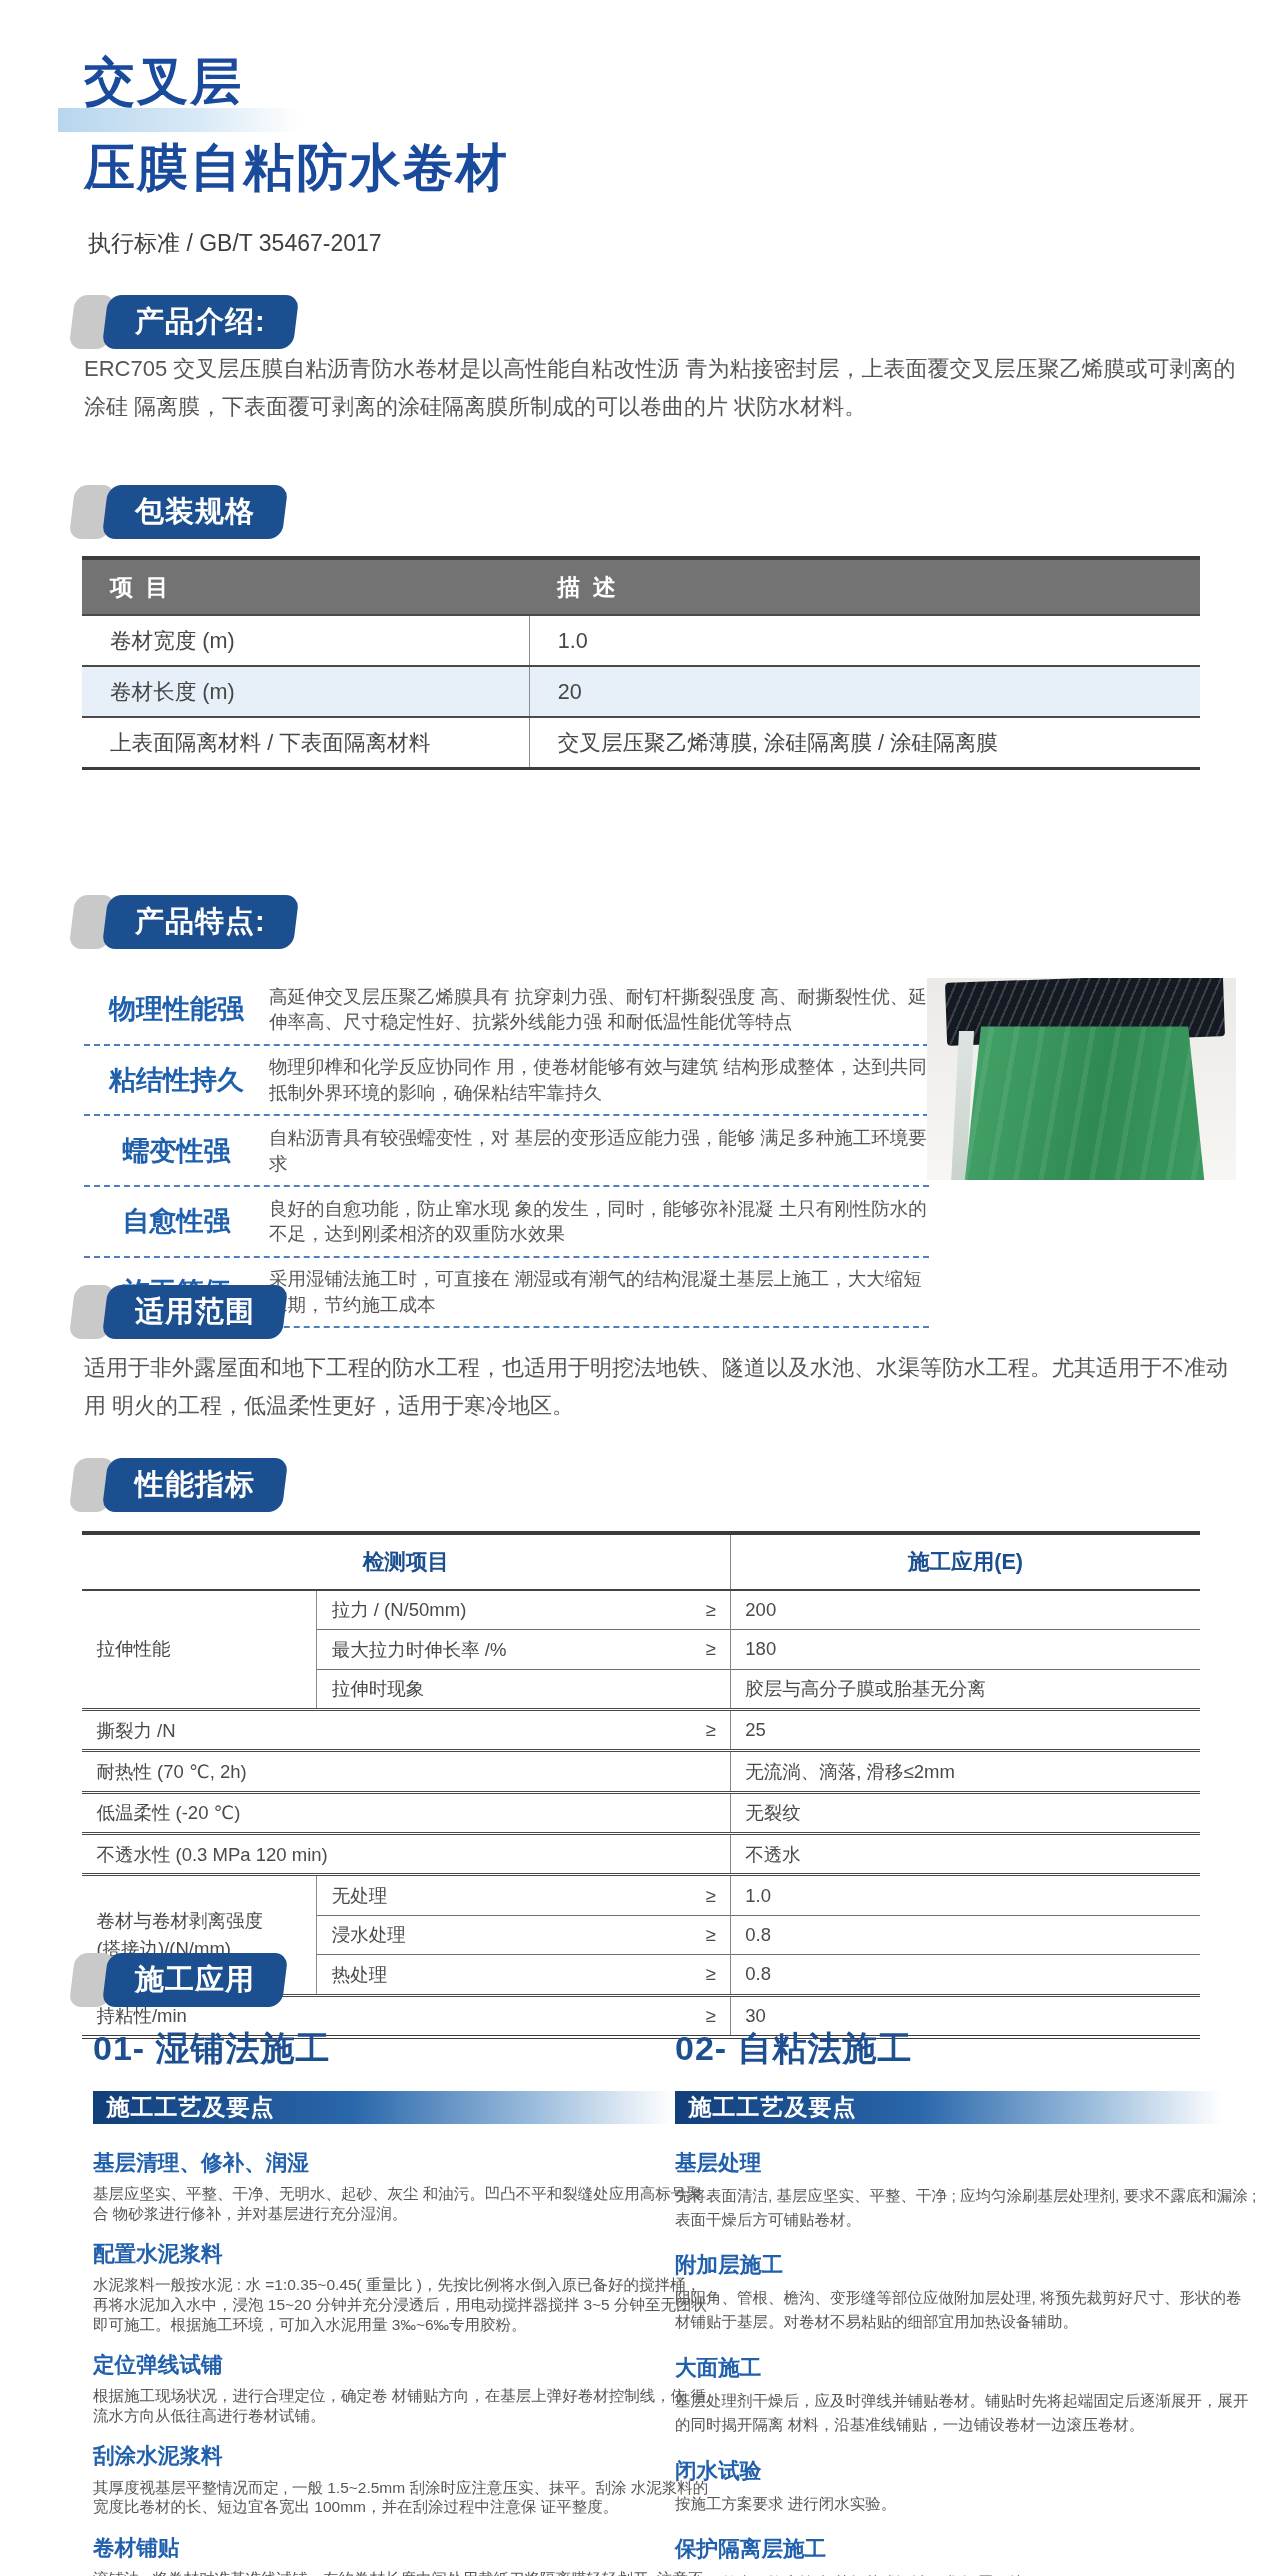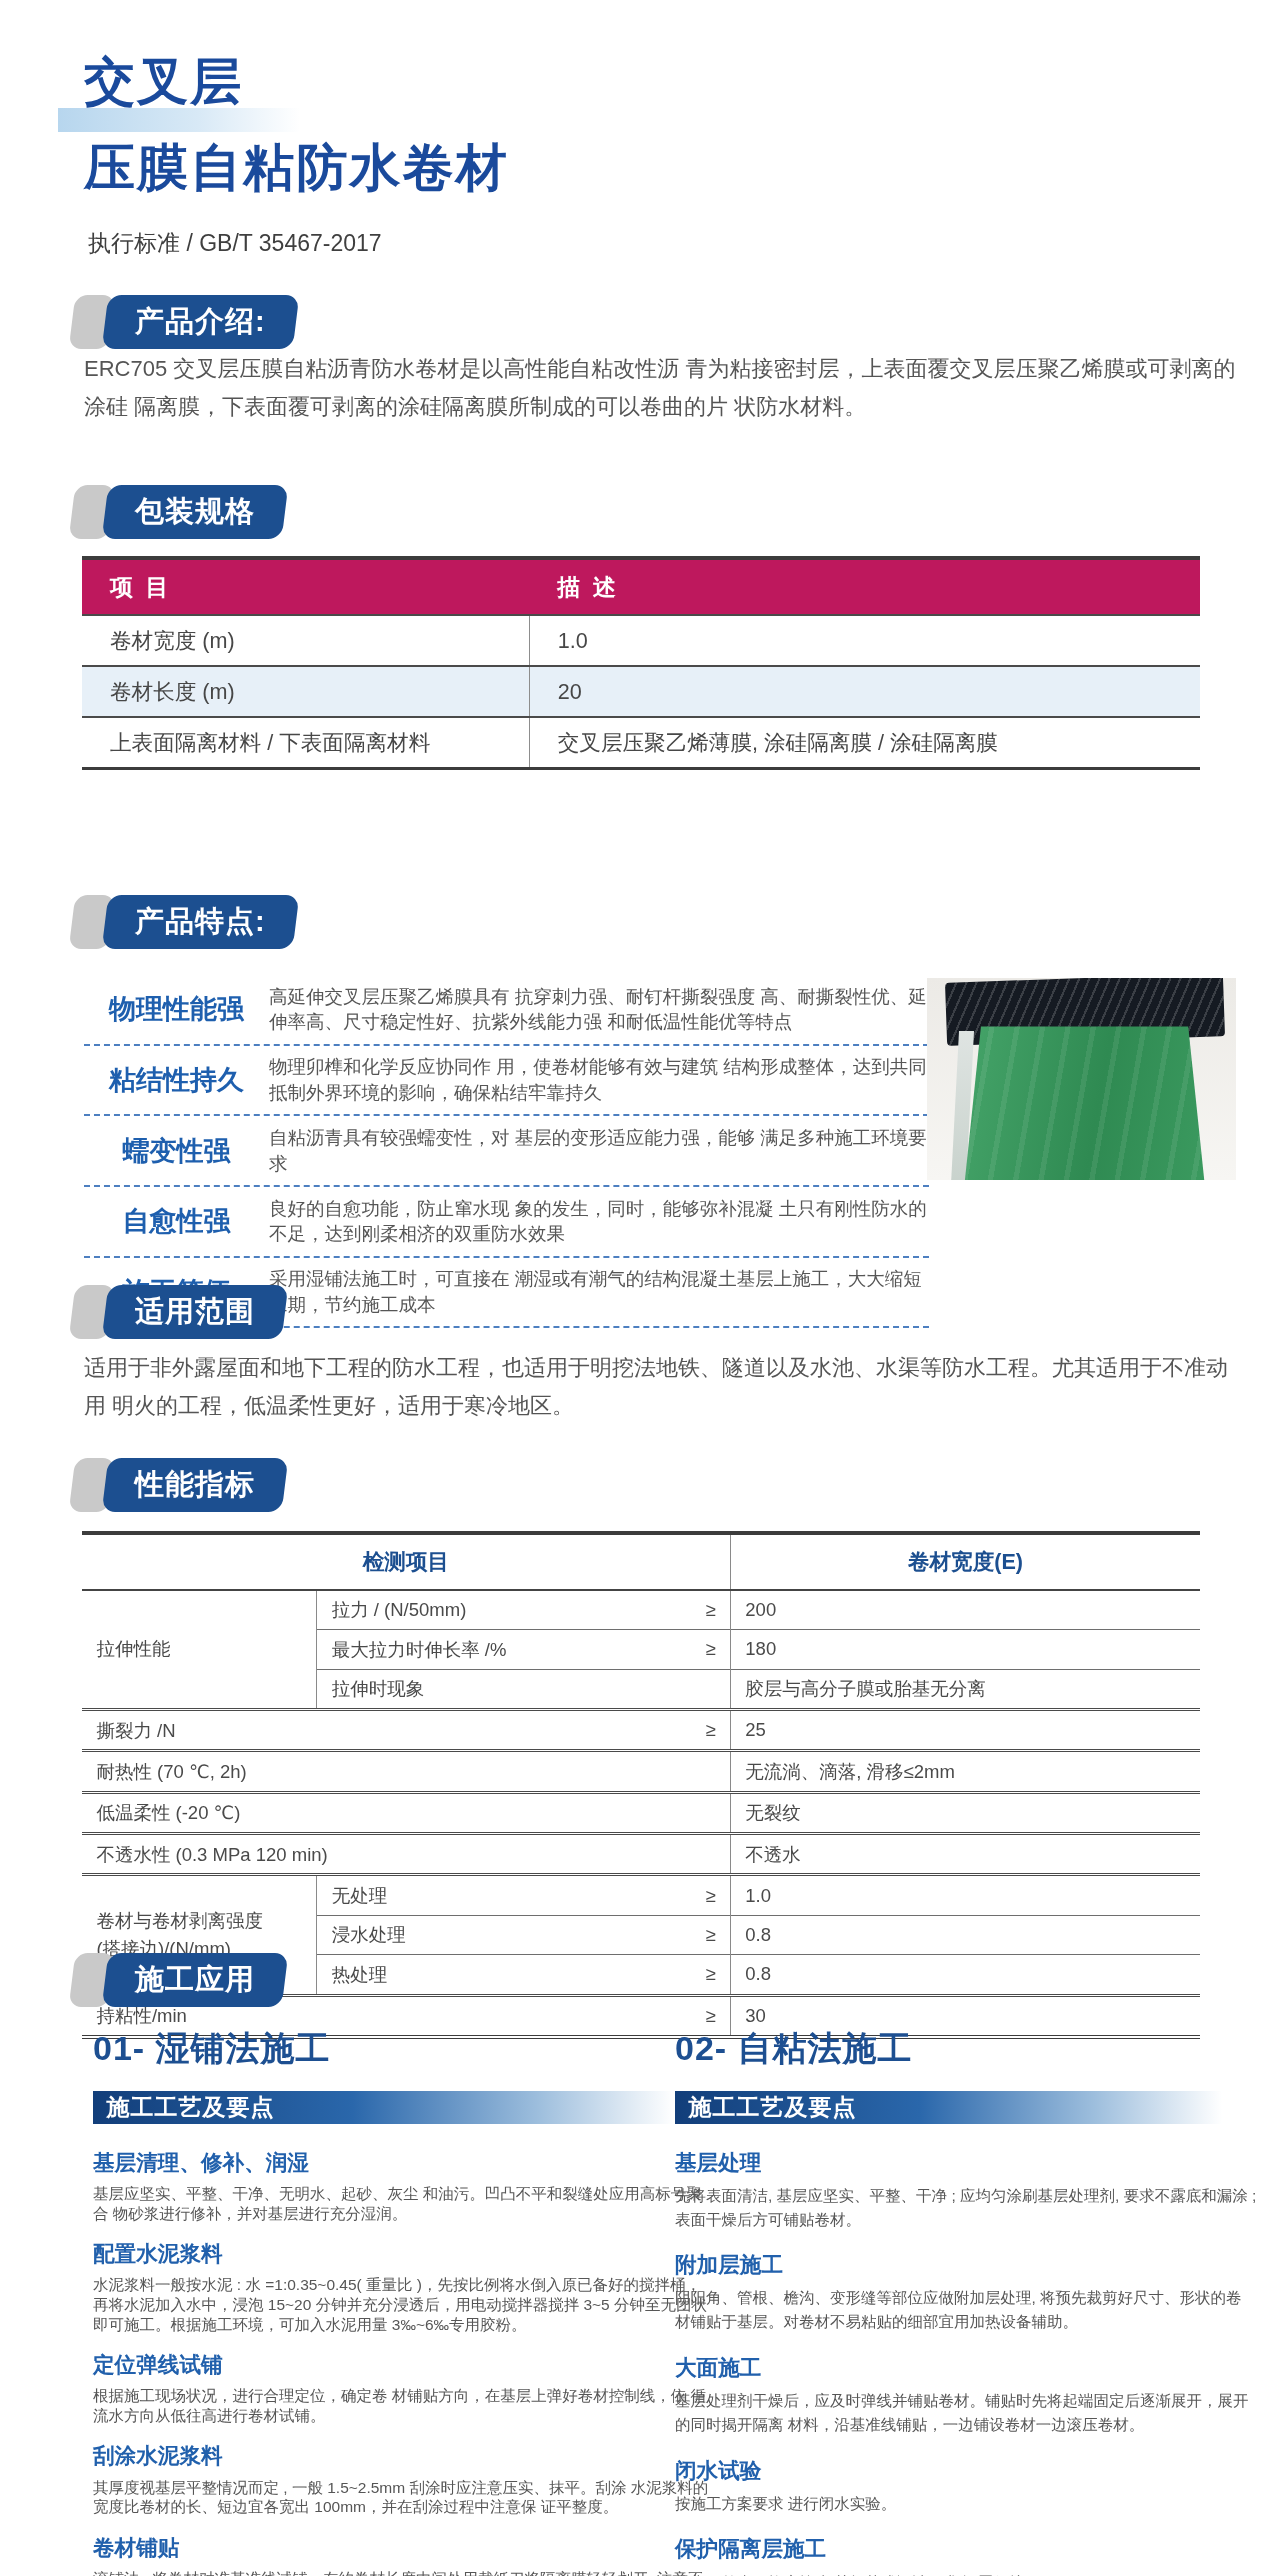--- a/index.html
+++ b/index.html
@@ -19,21 +19,21 @@
   .badge-blue{margin-left:-7.2px;padding:0 30px;background:#1c4f90;border-radius:13.4px;transform:skewX(-7deg);
     display:flex;align-items:center;justify-content:center;}
   .badge-blue i{font-style:normal;transform:skewX(7deg);color:#fff;font-weight:800;font-size:29px;letter-spacing:1px;white-space:nowrap;}
 
   
   .para{position:absolute;font-size:22px;color:#555;line-height:1.72;}
 
   
   .pack-table{position:absolute;left:82px;top:556px;width:1118px;border-collapse:collapse;
     border-top:4.6px solid #3c3c3c;border-bottom:3.1px solid #3c3c3c;}
-  .pack-table th{background:#be185d;color:#fff;font-size:23px;font-weight:700;text-align:left;
+  .pack-table th{background:#737373;color:#fff;font-size:23px;font-weight:700;text-align:left;
     height:54px;padding:0 28px;letter-spacing:3.1px;}
   .pack-table td{font-size:21.6px;color:#474747;height:49px;padding:0 28px;}
   .pack-table td + td{border-left:1px solid #8d8d8d;}
   .pack-table tbody tr{border-top:2.1px solid #4a4a4a;}
   .pack-table tbody tr:nth-child(even){background:#e7f0f8;}
   .pack-table col.c1{width:40%;}
 
   
   .features{position:absolute;left:84px;top:975px;width:845px;}
   .feature{display:flex;align-items:center;border-bottom:2.1px dashed #4d7fc0;padding:8.8px 0;}
@@ -182,21 +182,21 @@
   </div>
   <table class="perf-table">
     <colgroup>
         <col class="pc1">
         <col class="pc2">
         <col class="pc3">
       </colgroup>
     <thead>
       <tr>
         <th colspan="2">检测项目</th>
-        <th class="cell-val">卷材宽度(E)</th>
+        <th class="cell-val">施工应用(E)</th>
       </tr>
     </thead>
     <tbody>
       <tr class="major first">
         <td rowspan="3" class="pgroup">拉伸性能</td>
         <td class="cell-sub">
             <span class="psub">
               <span>拉力 / (N/50mm)</span>
               <span class="op">≥</span>
             </span>

